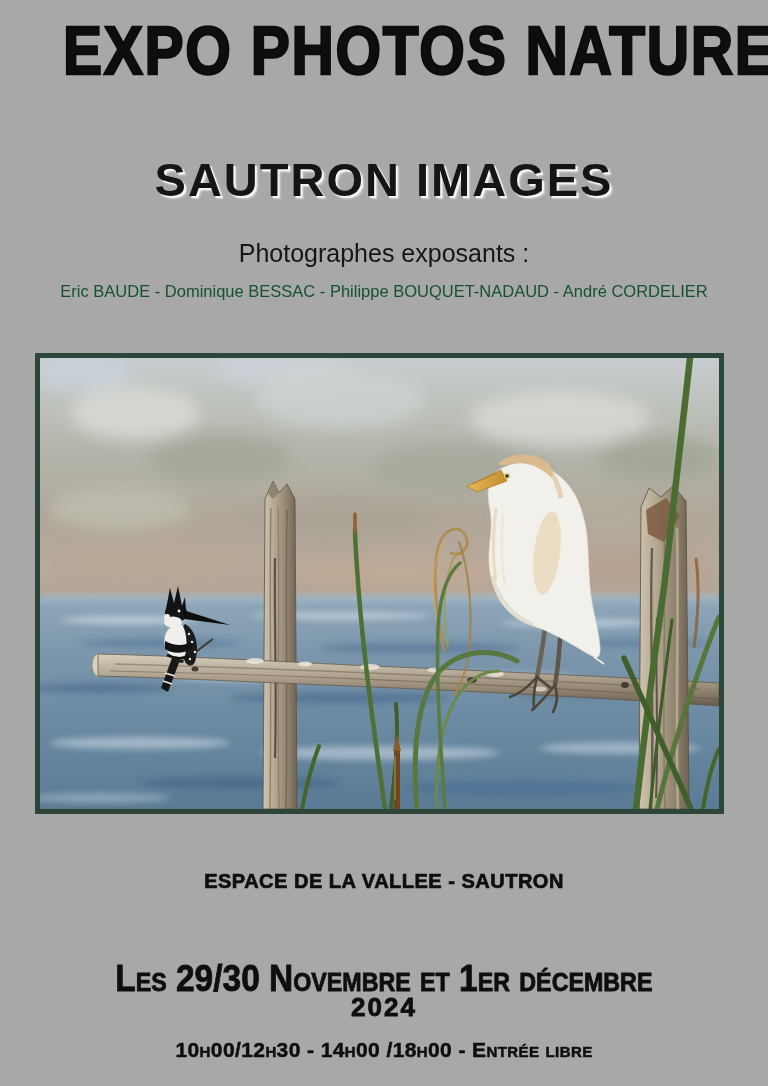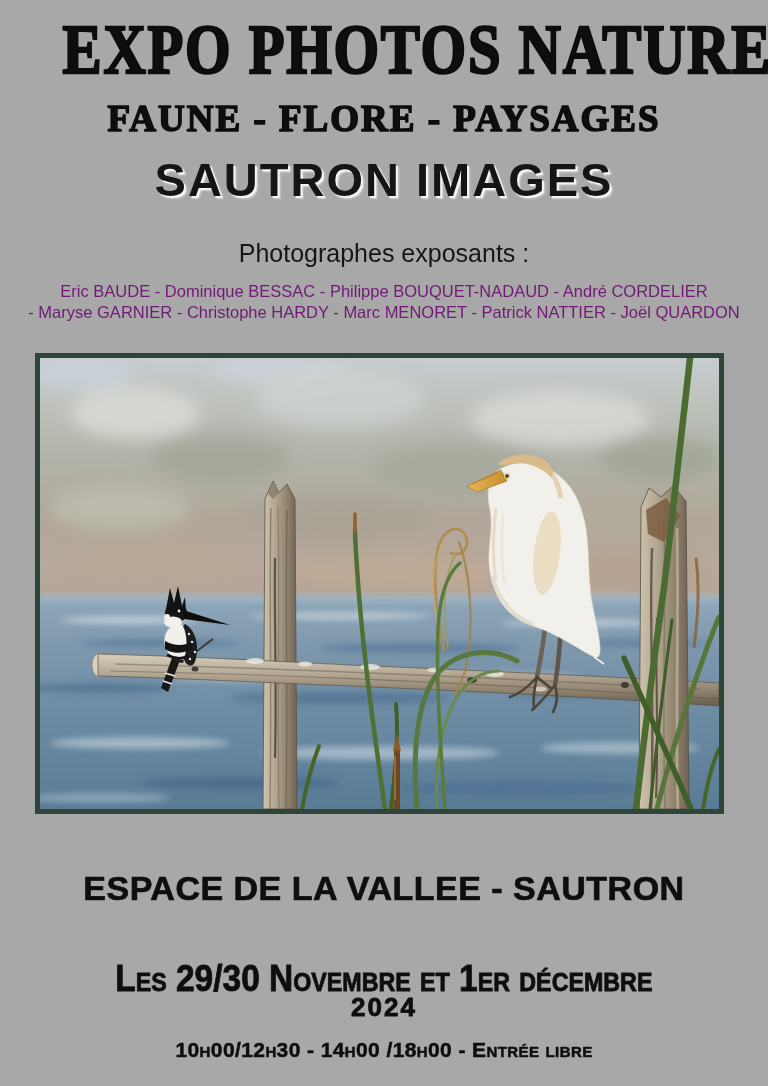--- a/index.html
+++ b/index.html
@@ -4,71 +4,67 @@
 <style>
   html,body{margin:0;padding:0;background:#7d7d7d;}
   .poster{
     position:relative;width:768px;height:1086px;margin:0 auto;
     background:#a8a8a8;overflow:hidden;
     font-family:"Liberation Sans",sans-serif;color:#0e0e0e;
   }
   .line{position:absolute;left:0;right:0;text-align:center;white-space:nowrap;line-height:1;}
   .squeeze{display:inline-block;transform-origin:50% 50%;}
 
-  .title{top:16px;font-family:Liberation Serif, serif;font-weight:bold;font-size:69px;}
+  .title{top:16px;font-family:Liberation Sans, sans-serif;font-weight:bold;font-size:69px;}
   .title .squeeze{transform:scaleX(0.85);letter-spacing:2px;-webkit-text-stroke:2.4px #0c0c0c;}
 
   .subtitle{top:100px;font-family:"Liberation Serif",serif;font-weight:bold;font-size:37px;}
   .subtitle .squeeze{letter-spacing:2px;-webkit-text-stroke:1.6px #0c0c0c;}
 
   .club{top:156px;font-family:Liberation Sans, sans-serif;font-weight:bold;font-size:47px;color:#151515;}
   .club .squeeze{letter-spacing:2px;text-shadow:2px 2px 0 #f4f4f4, 3px 3px 2px rgba(244,244,244,0.55);}
 
   .expo-heading{top:241px;font-size:25px;color:#161616;}
-  .names{font-size:16.5px;color:#701a75;}
+  .names{font-size:16.5px;color:#14532d;}
   .names1{top:283px;}
   .names2{top:304px;}
 
   .photo-frame{
     position:absolute;left:35px;top:353px;width:679px;height:451px;
     border:5px solid #2e453a;background:#9fb0ba;
   }
   .photo-frame svg{display:block;width:100%;height:100%;}
 
-  .venue{top:871px;font-weight:bold;font-size:34px;}
+  .venue{top:871px;font-weight:bold;font-size:20px;}
   .venue .squeeze{-webkit-text-stroke:0.7px #101010;letter-spacing:0.5px;}
   .address{top:903px;font-weight:bold;font-size:20.5px;font-variant:small-caps;}
   .address .squeeze{-webkit-text-stroke:0.5px #101010;letter-spacing:0.5px;}
   .dates{top:961px;font-weight:bold;font-size:36px;font-variant:small-caps;}
   .dates .squeeze{transform:scaleX(0.93);-webkit-text-stroke:0.8px #101010;}
   .year{top:994px;font-weight:bold;font-size:26px;}
   .year .squeeze{letter-spacing:2px;-webkit-text-stroke:0.8px #101010;}
   .hours{top:1033px;font-weight:bold;font-size:21px;font-variant:small-caps;margin-top:6px;}
   .hours .squeeze{-webkit-text-stroke:0.5px #101010;letter-spacing:0.4px;}
 </style>
 </head>
 <body>
 
 <div class="poster">
 
   <div class="line title">
     <span class="squeeze">EXPO PHOTOS NATURE</span>
   </div>
 
-  <div class="line subtitle">
-    <span class="squeeze">FAUNE - FLORE - PAYSAGES</span>
-  </div>
 
   <div class="line club">
     <span class="squeeze">SAUTRON IMAGES</span>
   </div>
 
   <div class="line expo-heading">Photographes exposants :</div>
   <div class="line names names1">Eric BAUDE - Dominique BESSAC - Philippe BOUQUET-NADAUD - André CORDELIER</div>
-  <div class="line names names2">- Maryse GARNIER - Christophe HARDY - Marc MENORET - Patrick NATTIER - Joël QUARDON</div>
 
   <div class="photo-frame">
     <svg viewBox="0 0 679 451" preserveAspectRatio="none" role="img" aria-label="Pied kingfisher and cattle egret perched on a weathered wooden cross-perch over lake water with green reeds">
       <defs>
         <linearGradient id="hillGrad" x1="0" y1="0" x2="0" y2="1">
           <stop offset="0" stop-color="#c7ccd0"></stop>
             <stop offset="0.15" stop-color="#c0c4bf"></stop>
           <stop offset="0.4" stop-color="#b2b4a9"></stop>
             <stop offset="0.65" stop-color="#b0a79a"></stop>
           <stop offset="0.85" stop-color="#b7a99b"></stop>

